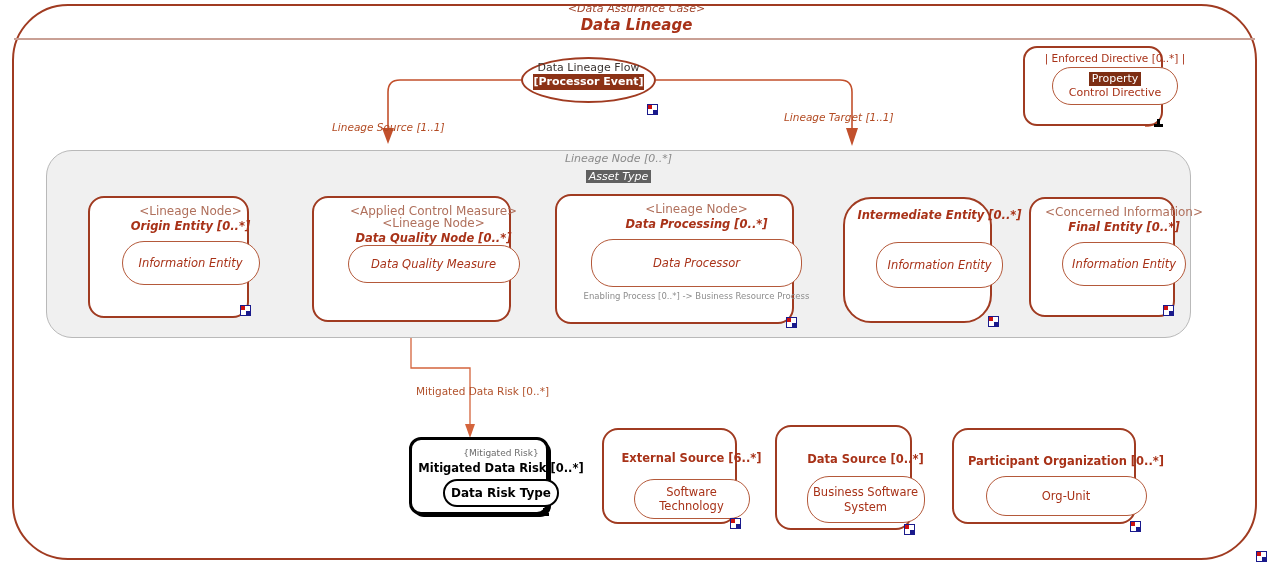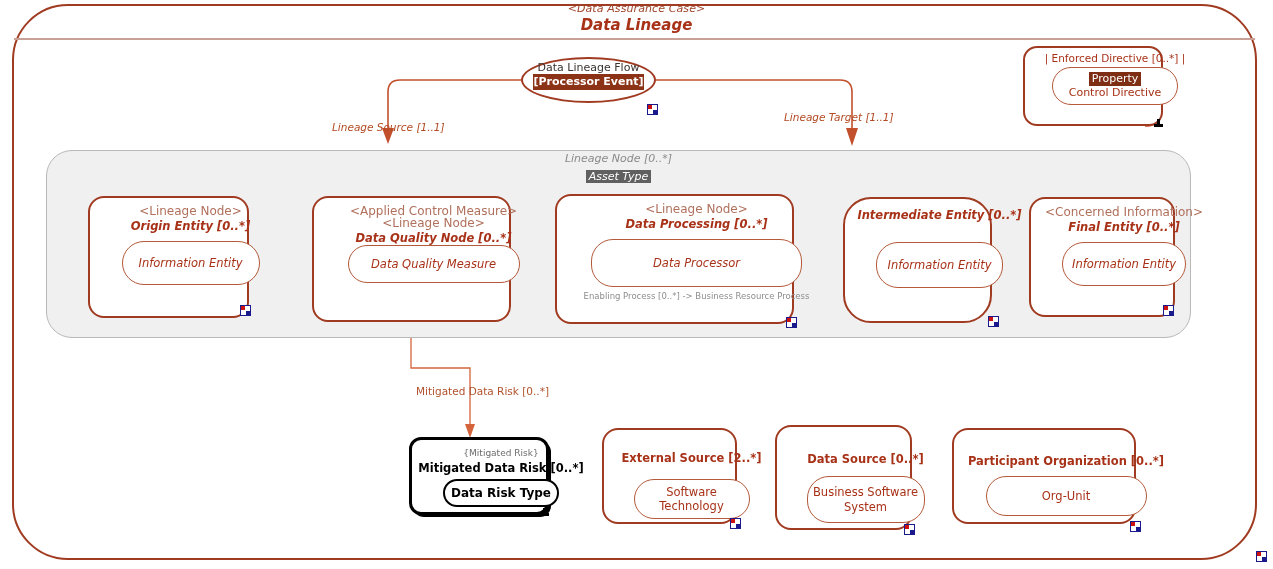--- a/index.html
+++ b/index.html
@@ -259,21 +259,21 @@
 <div class="decomp-marker" style="left:1163px;top:305px;"></div>
 
 <div class="node-box" id="node-mitigated-risk">
   <div class="node-stereo">{Mitigated Risk}</div>
   <div class="node-name">Mitigated Data Risk [0..*]</div>
   <div class="inner-pill">Data Risk Type</div>
 </div>
 <div class="link-marker" style="left:538px;top:508px;"></div>
 
 <div class="node-box" id="node-external-source">
-  <div class="node-name plain" style="margin-top:14px;">External Source [2..*]</div>
+  <div class="node-name plain" style="margin-top:14px;">External Source [6..*]</div>
   <div class="inner-pill plain">Software Technology</div>
 </div>
 <div class="decomp-marker" style="left:730px;top:518px;"></div>
 
 <div class="node-box" id="node-data-source">
   <div class="node-name plain" style="margin-top:18px;">Data Source [0..*]</div>
   <div class="inner-pill plain" style="line-height:15px;">Business Software System</div>
 </div>
 <div class="decomp-marker" style="left:904px;top:524px;"></div>
 

